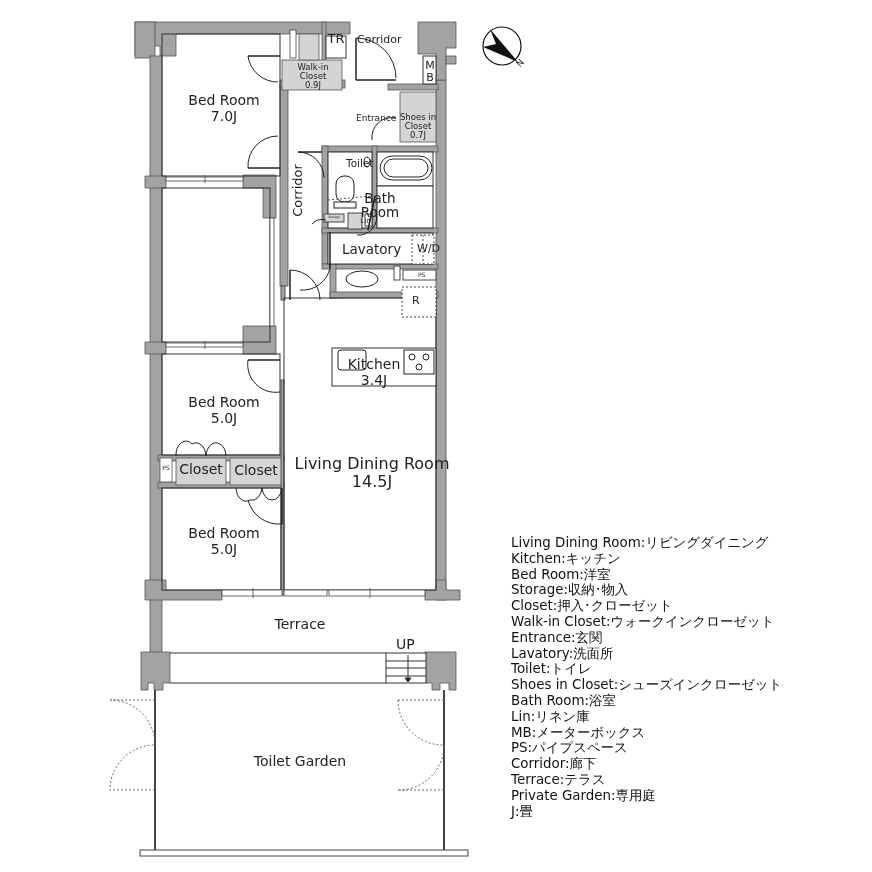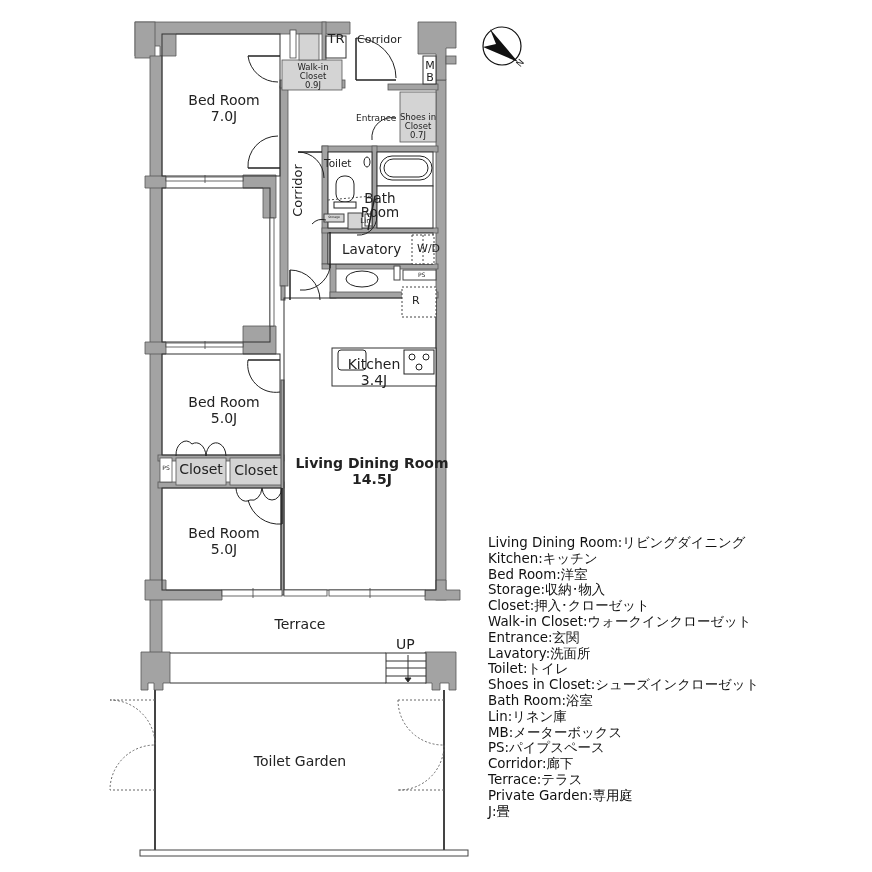--- a/index.html
+++ b/index.html
@@ -1,21 +1,21 @@
 <!DOCTYPE html>
 <html><head>
 <meta charset="utf-8">
 <style>
   html, body { margin:0; padding:0; background:#ffffff; }
   body { width:872px; height:872px; position:relative; overflow:hidden; font-family:"DejaVu Sans", sans-serif; color:#222; }
   #plan { position:absolute; left:0; top:0; }
   .lbl { position:absolute; text-align:center; color:#222; line-height:1.15; white-space:nowrap; }
   .lbl span { display:block; }
   .legend { position:absolute; left:488px; top:535px; font-size:13.4px; line-height:15.8px; color:#111; font-family:"DejaVu Sans", sans-serif; }
-  .legend div { white-space:nowrap; }
+  .legend div { white-space:nowrap;margin-left:23px; }
   .compass { position:absolute; left:478px; top:22px; width:50px; height:50px; }
 </style>
 </head>
 <body>
 
 <svg id="plan" width="872" height="872" viewBox="0 0 872 872" xmlns="http://www.w3.org/2000/svg">
   <g fill="none" stroke="#555" stroke-width="1">
 
     <g fill="#a3a3a3" stroke="#555" stroke-width="0.8">
 
@@ -197,21 +197,21 @@
 <div class="lbl" style="left:424px;top:60px;width:12px;font-size:11px;line-height:1.1;">
   <span>M</span>
   <span>B</span>
 </div>
 <div class="lbl" style="left:356px;top:113px;font-size:9px;">Entrance</div>
 <div class="lbl" style="left:398px;top:113px;width:40px;font-size:8.5px;line-height:1.05;">
   <span>Shoes in</span>
   <span>Closet</span>
   <span>0.7J</span>
 </div>
-<div class="lbl" style="left:324px;top:157px;font-size:10.5px;">Toilet</div>
+<div class="lbl" style="left:346px;top:157px;font-size:10.5px;">Toilet</div>
 <div class="lbl" style="left:268px;top:183px;font-size:13px;transform:rotate(-90deg);transform-origin:center;width:60px;">Corridor</div>
 <div class="lbl" style="left:325px;top:216px;width:18px;font-size:3px;">Storage</div>
 <div class="lbl" style="left:348px;top:217px;width:35px;font-size:7px;">Lin</div>
 <div class="lbl" style="left:358px;top:191px;width:44px;font-size:13.5px;line-height:1.05;">
   <span>Bath</span>
   <span>Room</span>
 </div>
 <div class="lbl" style="left:342px;top:242px;font-size:13.5px;">Lavatory</div>
 <div class="lbl" style="left:410px;top:243px;font-size:11px;margin-left:7px;">W/D</div>
 <div class="lbl" style="left:418px;top:272px;font-size:6px;">PS</div>
@@ -220,21 +220,21 @@
   <span>Kitchen</span>
   <span>3.4J</span>
 </div>
 <div class="lbl" style="left:176px;top:394px;width:96px;font-size:14px;">
   <span>Bed Room</span>
   <span>5.0J</span>
 </div>
 <div class="lbl" style="left:161px;top:465px;width:10px;font-size:6px;">PS</div>
 <div class="lbl" style="left:176px;top:461px;width:50px;font-size:14px;">Closet</div>
 <div class="lbl" style="left:230px;top:462px;width:52px;font-size:14px;">Closet</div>
-<div class="lbl" style="left:284px;top:455px;width:176px;font-size:14px;font-weight:bold;">
+<div class="lbl" style="left:284px;top:455px;width:176px;font-size:16px;">
   <span>Living Dining Room</span>
   <span>14.5J</span>
 </div>
 <div class="lbl" style="left:176px;top:525px;width:96px;font-size:14px;">
   <span>Bed Room</span>
   <span>5.0J</span>
 </div>
 <div class="lbl" style="left:250px;top:616px;width:100px;font-size:14px;">Terrace</div>
 <div class="lbl" style="left:396px;top:636px;font-size:14px;">UP</div>
 <div class="lbl" style="left:230px;top:753px;width:140px;font-size:14px;">Toilet Garden</div>

